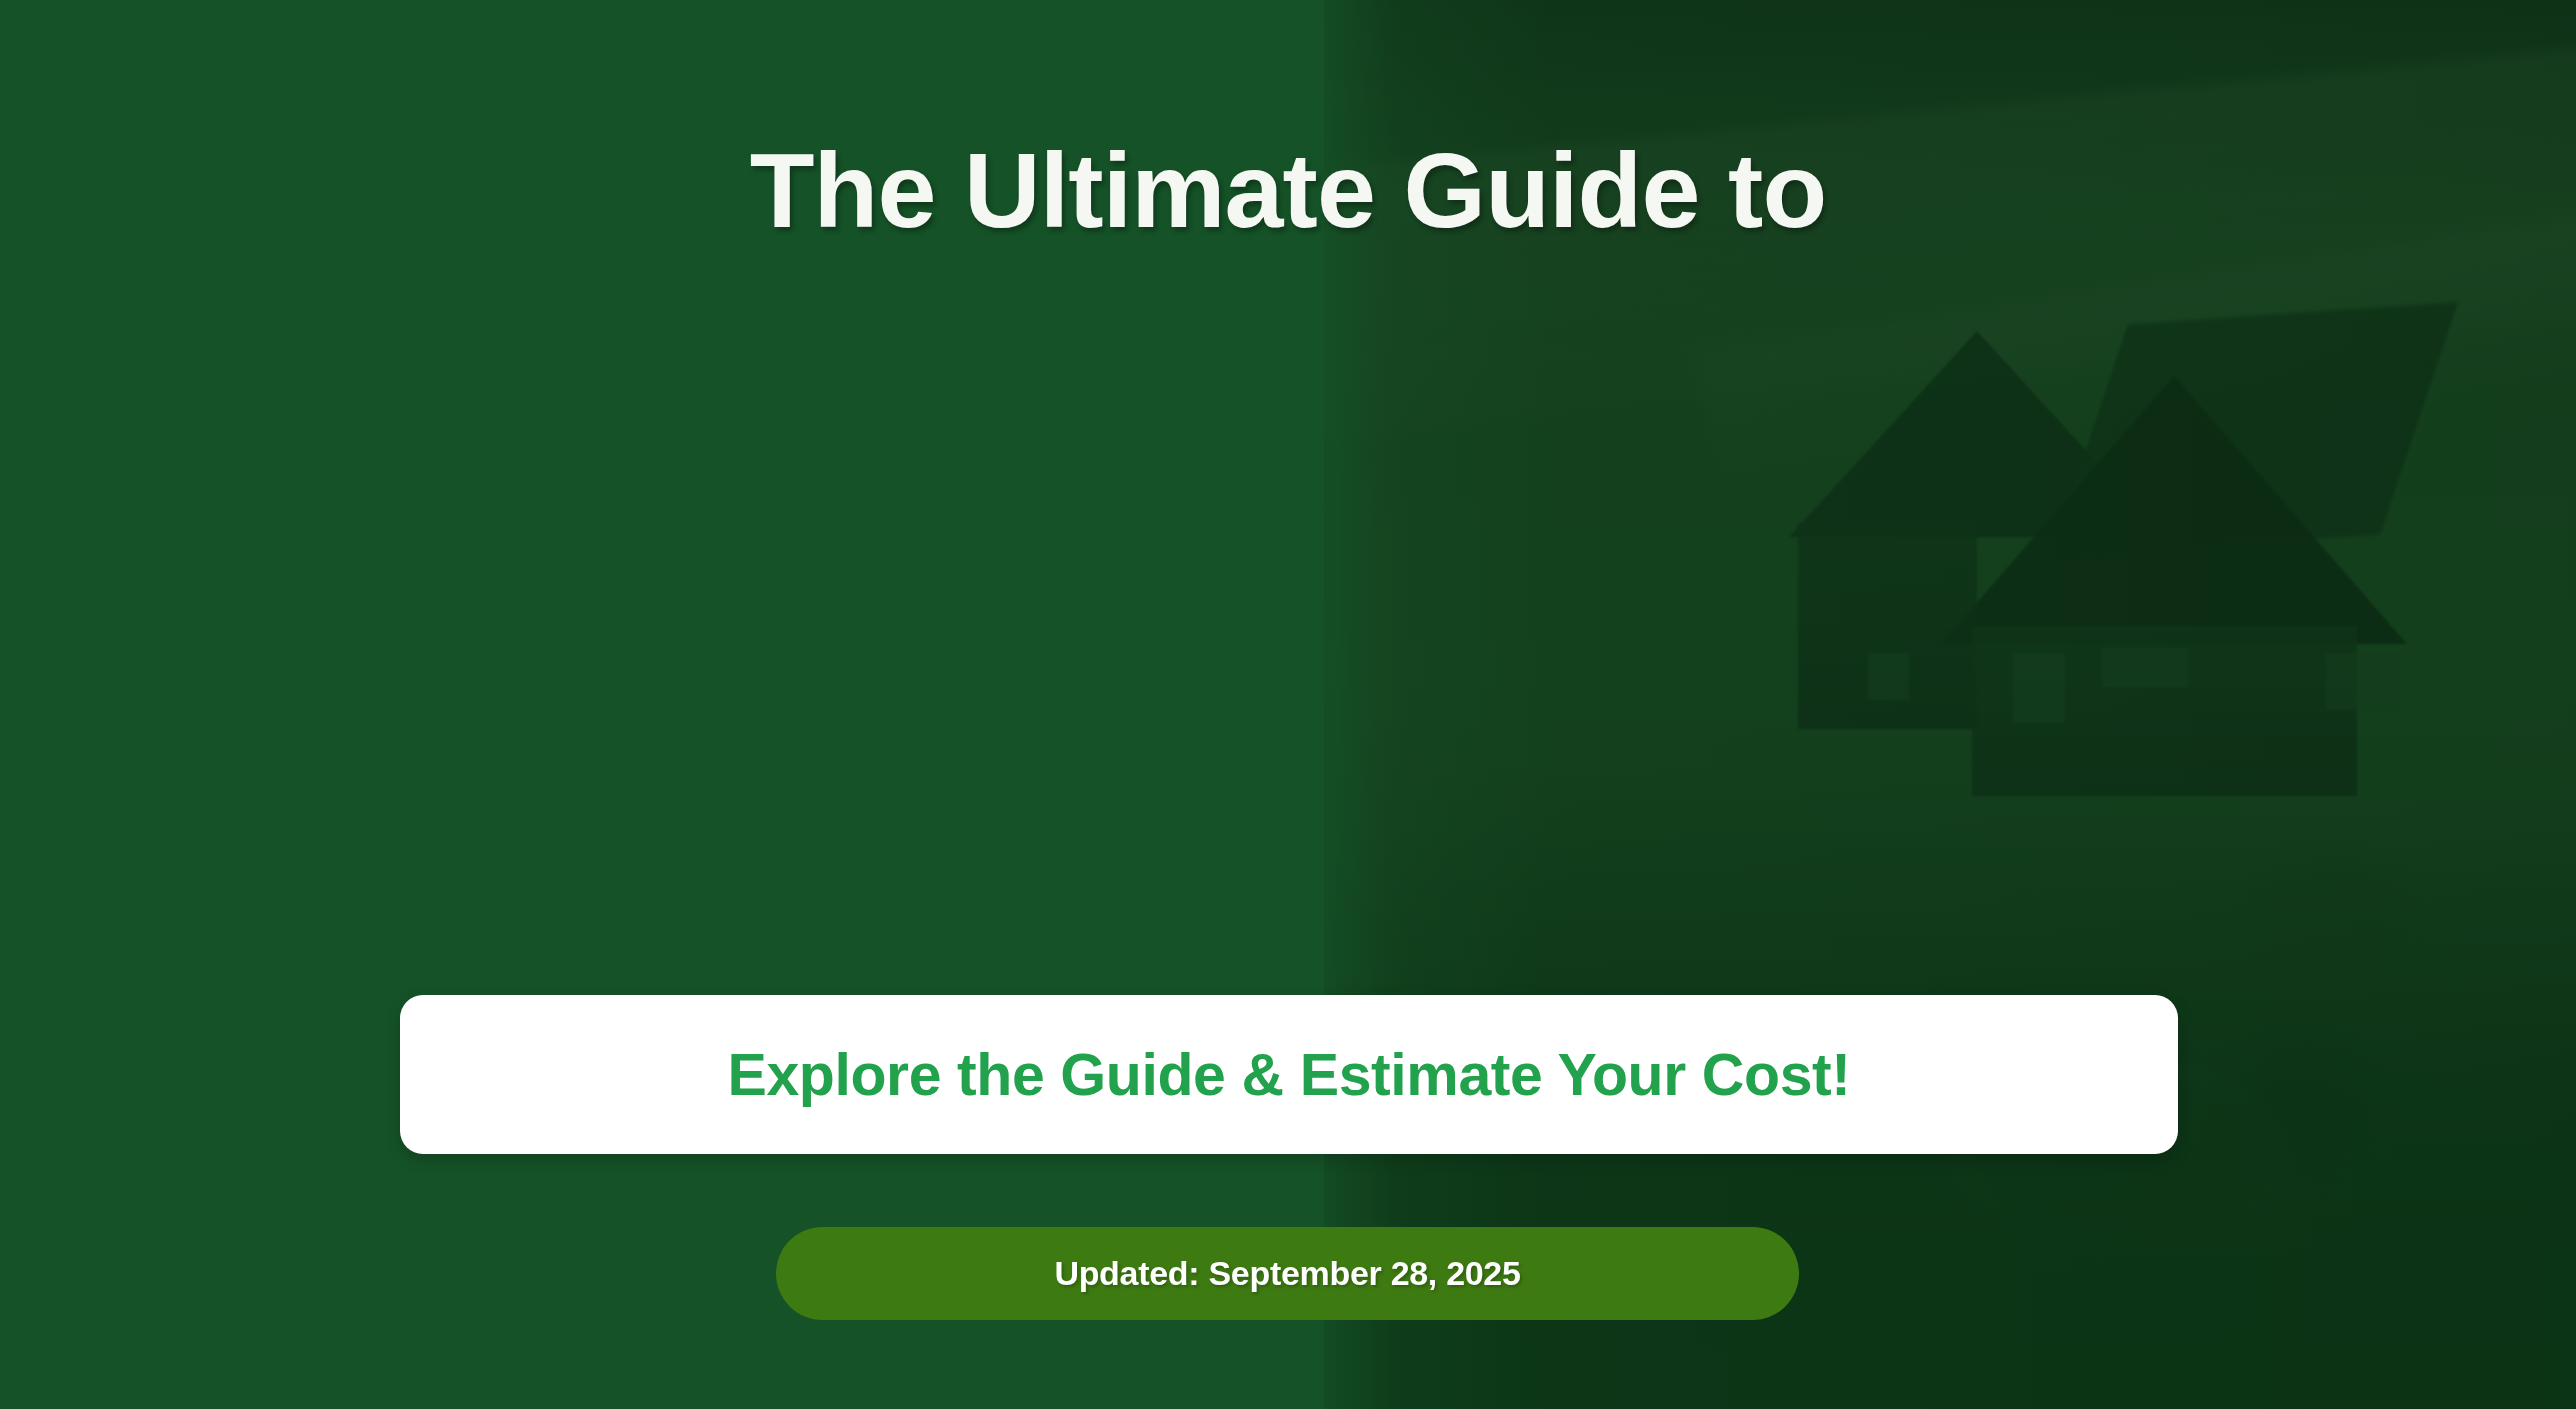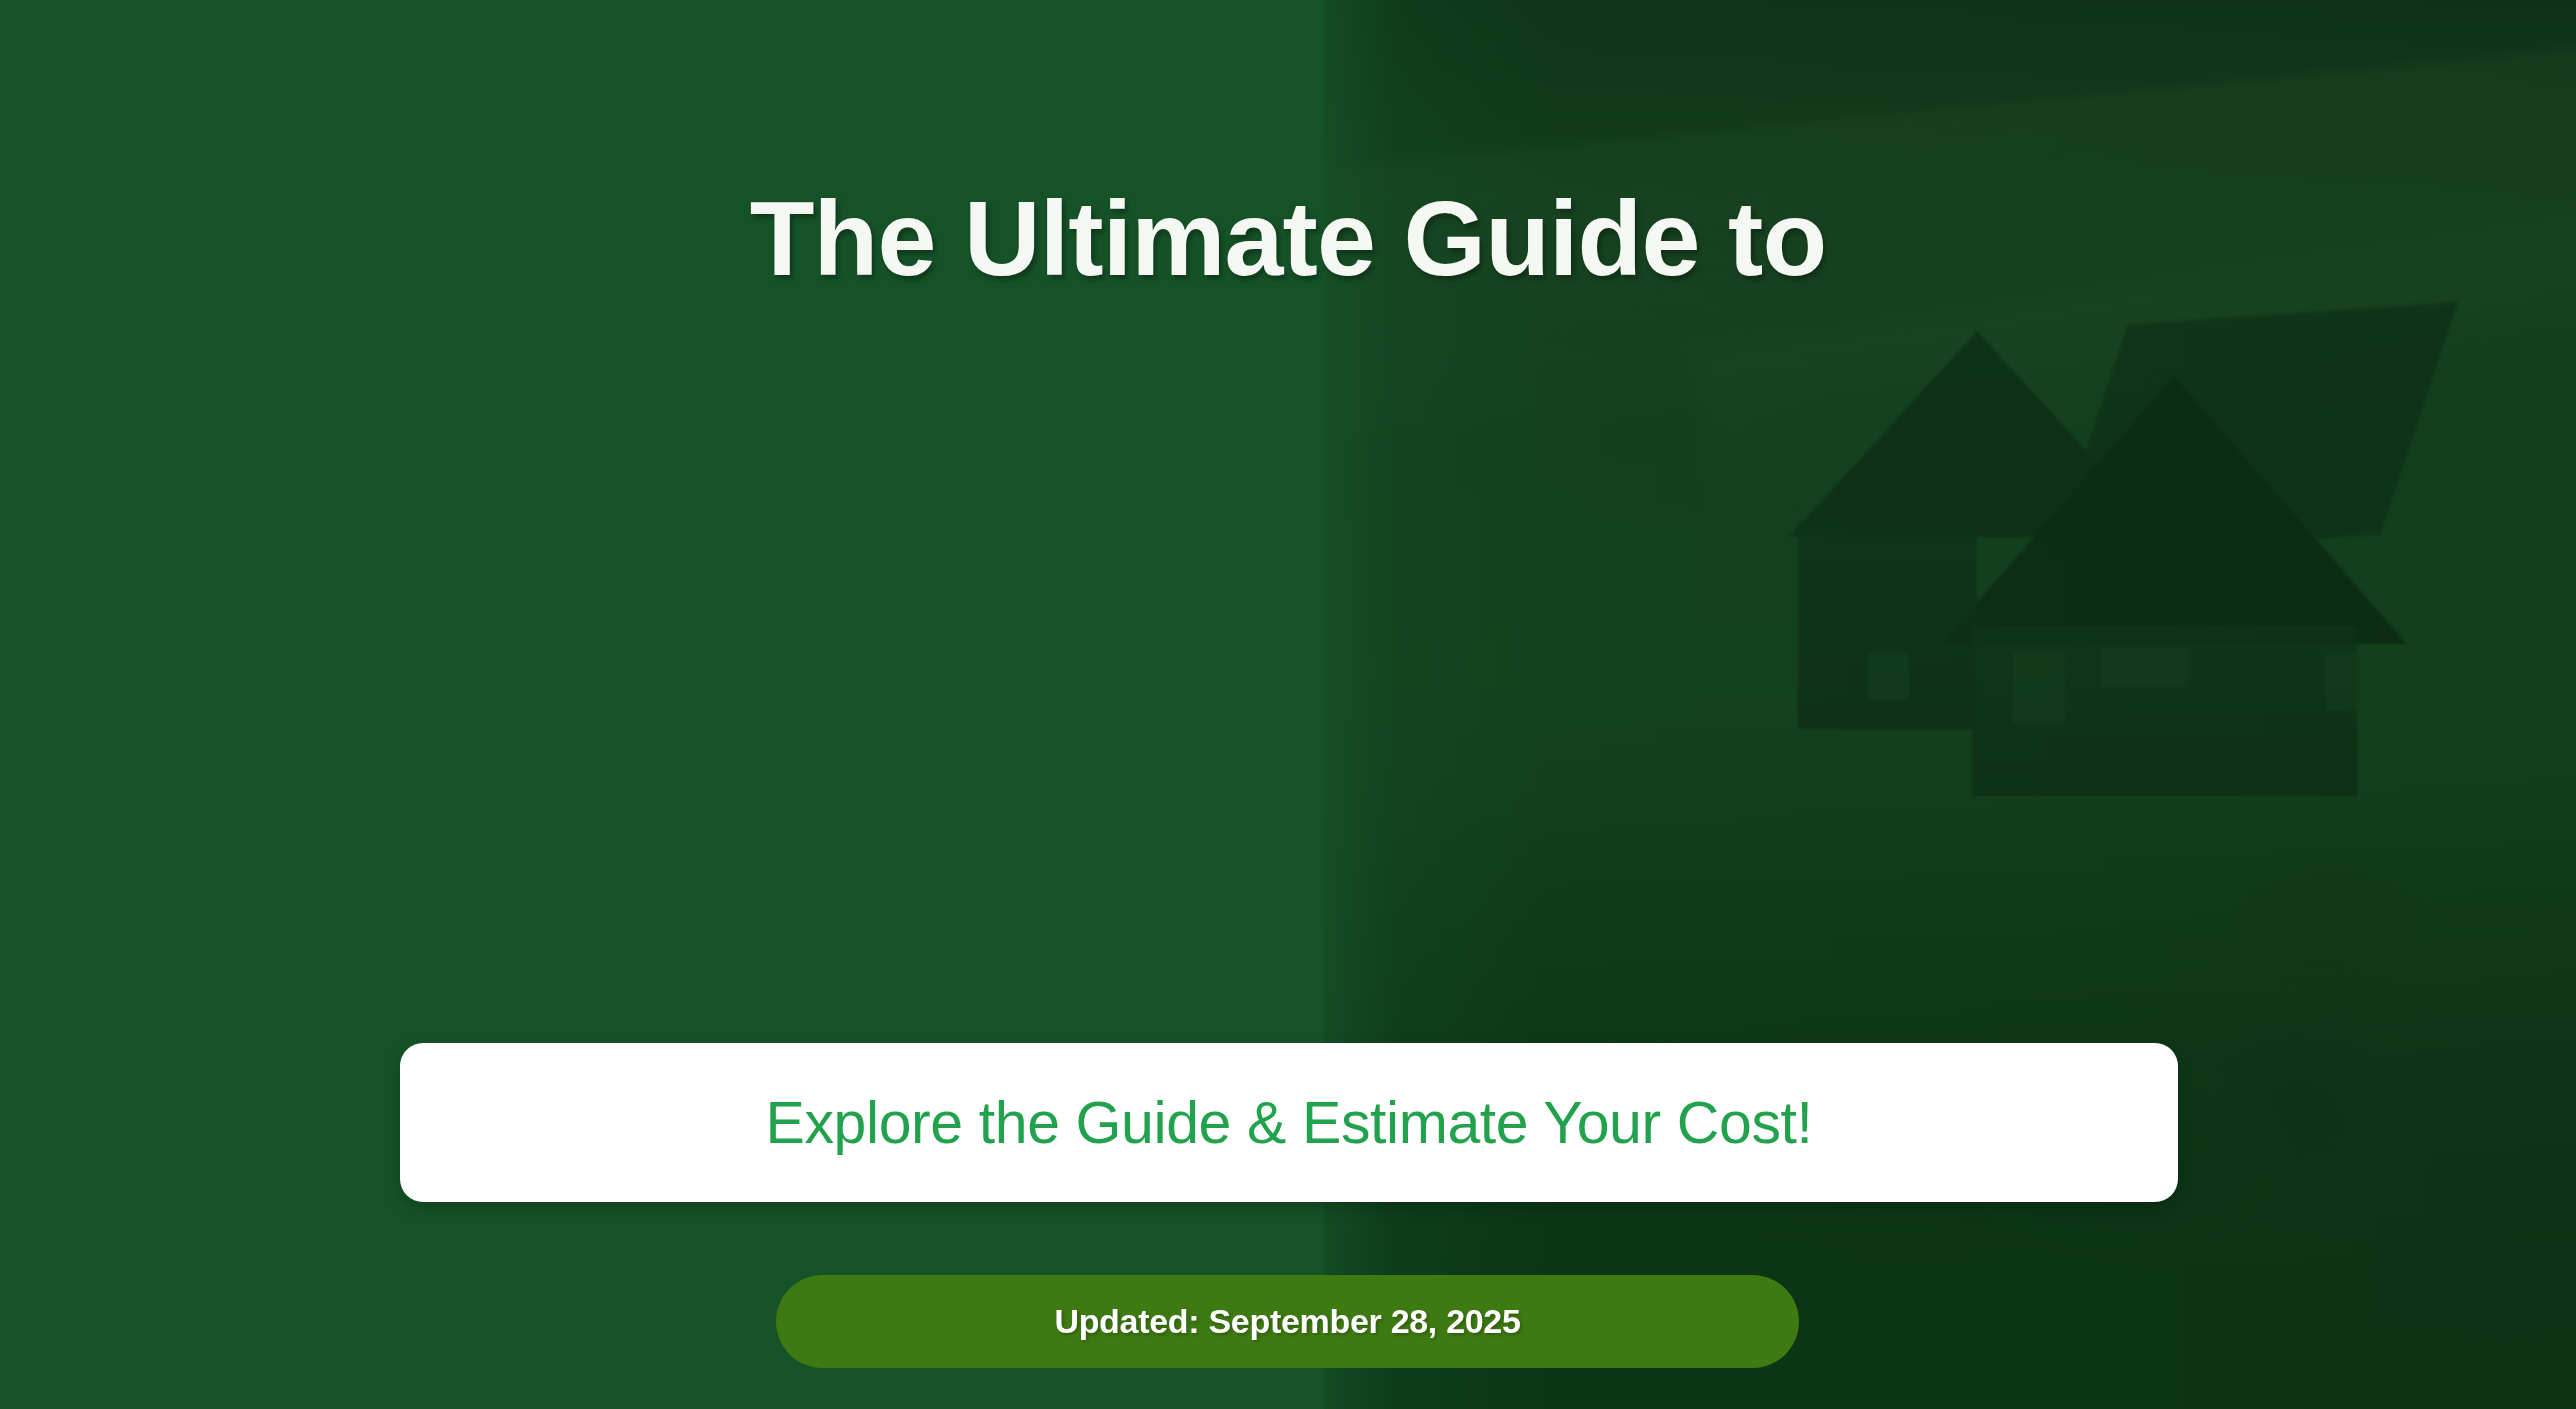--- a/index.html
+++ b/index.html
@@ -125,21 +125,20 @@
   .seam {
     position: absolute; left: 1288px; top: 0; width: 107px; height: 1410px;
     background: linear-gradient(90deg, #155227 0%, rgba(21,82,39,.35) 60%, rgba(21,82,39,0) 100%);
   }
 
   
   .content {
     position: absolute;
     inset: 0;
     z-index: 5;
-    margin-top: 48px;
   }
   .headline {
     position: absolute;
     left: 0; right: 0;
     top: 64px;
     text-align: center;
     font-size: 106px;
     line-height: 1.04;
     font-weight: 700;
     letter-spacing: -0.9px;
@@ -187,21 +186,21 @@
     width: 1778px;
     height: 159px;
     background: #ffffff;
     border-radius: 23px;
     border: 0;
     display: flex;
     align-items: center;
     justify-content: center;
     color: #22a24c;
     font-size: 59px;
-    font-weight: 400;
+    font-weight: 700;
     letter-spacing: -0.4px;
     font-family: "Liberation Sans", sans-serif;
     cursor: pointer;
     box-shadow: 0 5.4px 16px rgba(0,0,0,.18);
     padding: 0;
     white-space: nowrap;
   }
 
   .updated-badge {
     position: absolute;

